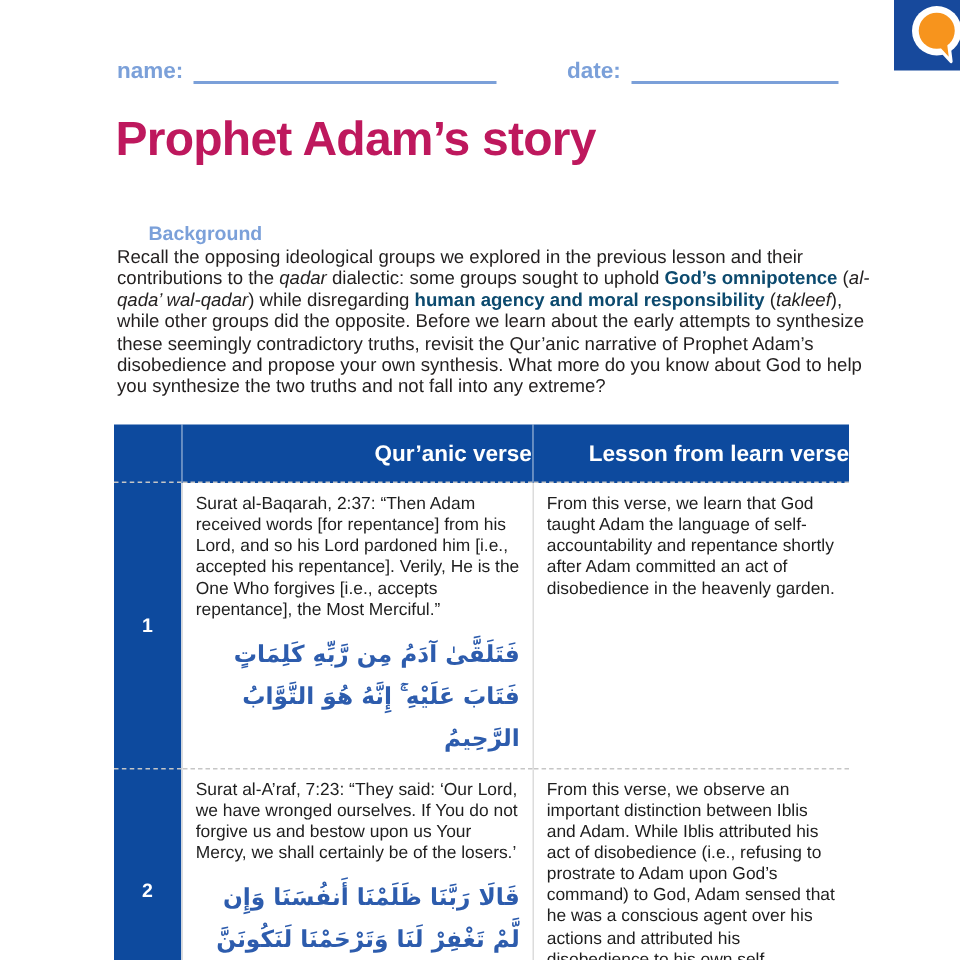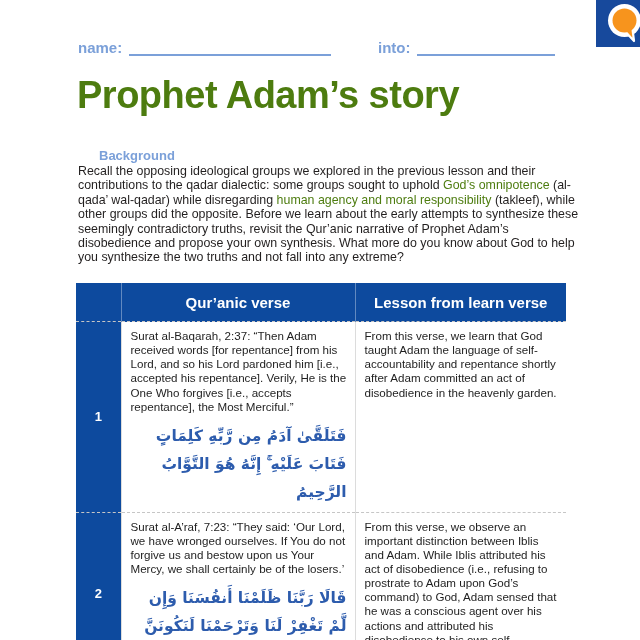--- a/index.html
+++ b/index.html
@@ -15,38 +15,38 @@
   .field { position:absolute; top:38px; height:20px; white-space:nowrap; }
   .field-label { font-weight:bold; font-size:15px; color:#7ba0d9; vertical-align:bottom; }
   .field-line { display:inline-block; height:15px; border-bottom:2px solid #7ba0d9; margin-left:7px; vertical-align:bottom; }
   .name-field { left:78px; }
   .name-field .field-line { width:202px; }
   .date-field { left:378px; }
   .date-field .field-line { width:138px; }
 
   .title {
     position:absolute; top:74px; left:77px; margin:0;
-    font-size:38px; font-weight:bold; letter-spacing:-0.5px; color:#4d7c0f;
+    font-size:32px; font-weight:bold; letter-spacing:-0.5px; color:#be185d;
   }
   .subtitle { position:absolute; top:122px; left:78px; font-size:13px; font-weight:bold; color:#f58521; }
   .section-heading { position:absolute; top:148px; left:78px; font-size:13px; font-weight:bold; color:#7ba0d9;margin-left:21px; }
 
   .paragraph {
     position:absolute; top:164px; left:78px; width:504px; margin:0;
     font-size:12.4px; line-height:1.16; color:#221f1f;
   }
-  .seg-italic { }
-  .seg-bold-orange { font-weight:normal; color:#4d7c0f;margin-top:34px; }
+  .seg-italic { font-style:italic; }
+  .seg-bold-orange { font-weight:bold; color:#0c4a6e;margin-top:34px; }
 
   
   .verses-table { position:absolute; top:283px; left:76px; width:490px; border-collapse:collapse; table-layout:fixed; }
   .c-num { width:45px; } .c-verse { width:234px; } .c-lesson { width:211px; }
   .verses-table th {
     background:#0d4a9e; color:#ffffff; font-size:15px; font-weight:bold;
-    height:38px; text-align:center; padding:0;
+    height:38px; text-align:right; padding:0;
   }
   .verses-table th + th { border-left:1px solid rgba(255,255,255,0.35); }
   .verses-table tbody td { border-top:1px dashed #c6c6c6; }
   td.num {
     background:#0d4a9e; color:#ffffff; text-align:center; vertical-align:middle;
     font-weight:bold; font-size:13px;
   }
   td.verse, td.lesson, td.merged {
     background:#ffffff; border-left:1px solid #dcdcdc; vertical-align:top;
     padding:7px 8px 5px 9px; font-size:11.6px; line-height:1.22; color:#1e1e1e;margin-top:29px;
@@ -68,21 +68,21 @@
       <circle cx="28.5" cy="20.5" r="16.5" fill="#ffffff"></circle>
       <path d="M26 28 L38 41 L36 25 Z" fill="#f7941d" stroke="#ffffff" stroke-width="2.2" stroke-linejoin="round"></path>
       <circle cx="28.5" cy="20.5" r="12" fill="#f7941d"></circle>
     </svg>
   </div>
 
   <div class="field name-field">
     <span class="field-label">name:</span><span class="field-line"></span>
   </div>
   <div class="field date-field">
-    <span class="field-label">into:</span><span class="field-line"></span>
+    <span class="field-label">date:</span><span class="field-line"></span>
   </div>
 
   <h1 class="title">Prophet Adam’s story</h1>
   <div class="section-heading">Background</div>
   <p class="paragraph"><span>Recall the opposing ideological groups we explored in the previous lesson and their contributions to the </span><span class="seg-italic">qadar</span><span> dialectic: some groups sought to uphold </span><span class="seg-bold-orange">God’s omnipotence</span><span> (</span><span class="seg-italic">al-qada’ wal-qadar</span><span>) while disregarding </span><span class="seg-bold-orange">human agency and moral responsibility</span><span> (</span><span class="seg-italic">takleef</span><span>), while other groups did the opposite. Before we learn about the early attempts to synthesize these seemingly contradictory truths, revisit the Qur’anic narrative of Prophet Adam’s disobedience and propose your own synthesis. What more do you know about God to help you synthesize the two truths and not fall into any extreme?</span></p>
 
   <table class="verses-table">
     <colgroup>
         <col class="c-num">
         <col class="c-verse">

